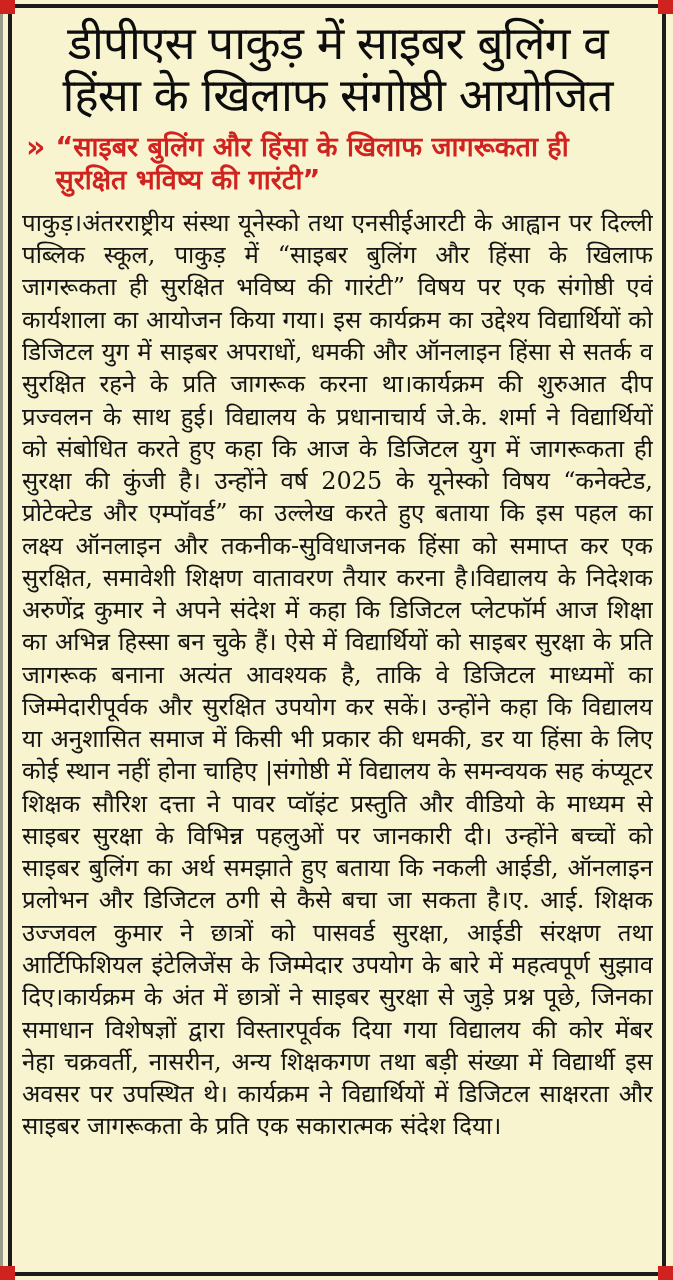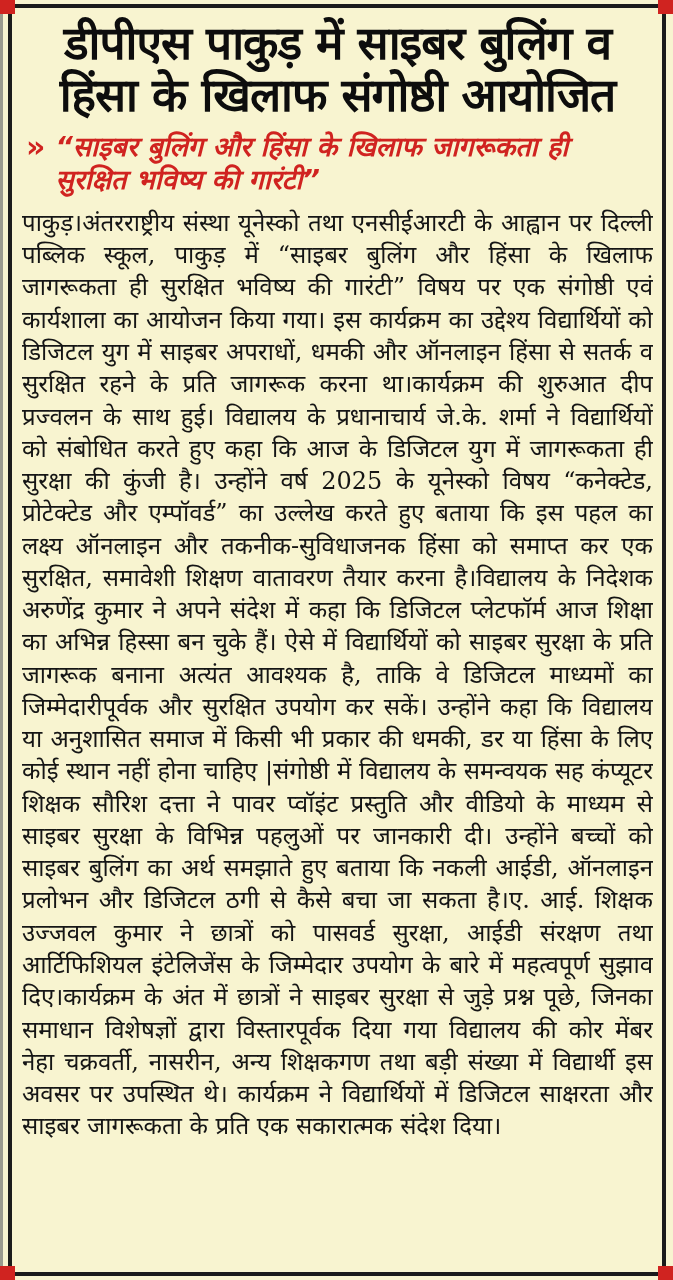--- a/index.html
+++ b/index.html
@@ -37,21 +37,21 @@
   .bl { left: 0; bottom: 0; }
   .br { right: 0; bottom: 0; }
 
   .content {
     position: absolute;
     left: 22px; top: 12px; right: 20px;
     z-index: 2;
   }
   .headline {
     margin: 6px 0 0 0;
-    font-weight: 700;
+    font-weight: 400;
     font-size: 46px;
     line-height: 1.12;
     text-align: center;
     letter-spacing: -1px;
     color: #0d0d0d;
   }
   .headline .hl { display: block; white-space: nowrap; }
 
   .subhead {
     display: flex;
@@ -61,21 +61,21 @@
     color: var(--accent_red, #d02320);
     font-weight: 700;
     font-size: 27px;
     line-height: 1.22;
   }
   .subhead .marker {
     flex: 0 0 auto;
     font-size: 30px;
     line-height: 1.05;
   }
-  .subhead .subtext { display: block; max-width: 580px; font-style: italic; }
+  .subhead .subtext { display: block; max-width: 580px; }
 
   .bodytext {
     margin: 10px 0 0 0;
     font-family: "DejaVu Serif", "Liberation Serif", serif;
     font-size: 24px;
     line-height: 1.345;
     text-align: justify;
     max-height: 1055px;
     overflow: hidden;
     color: #151515;

